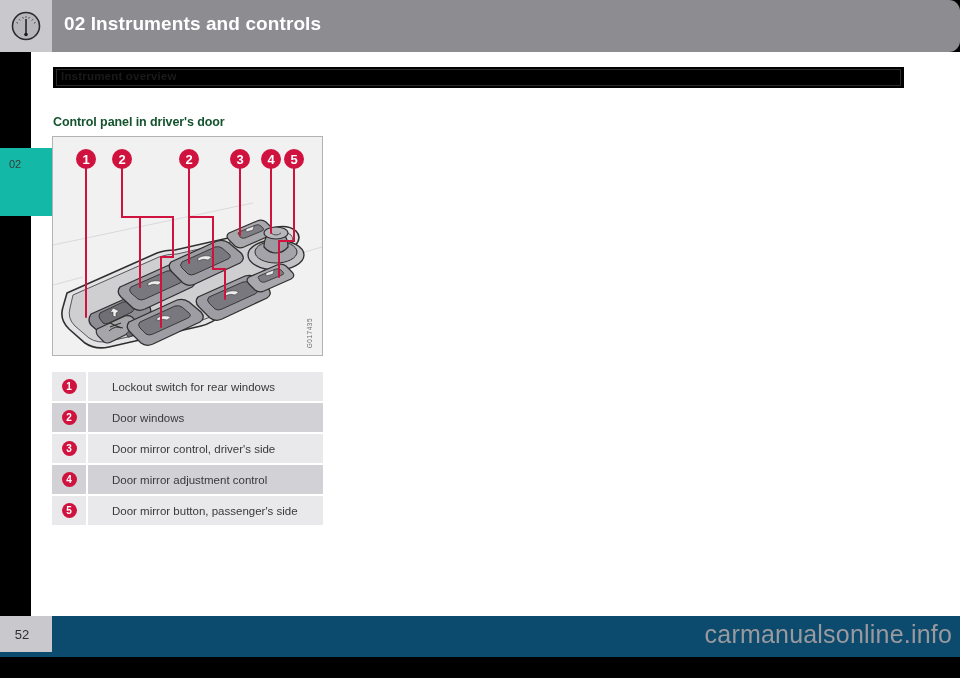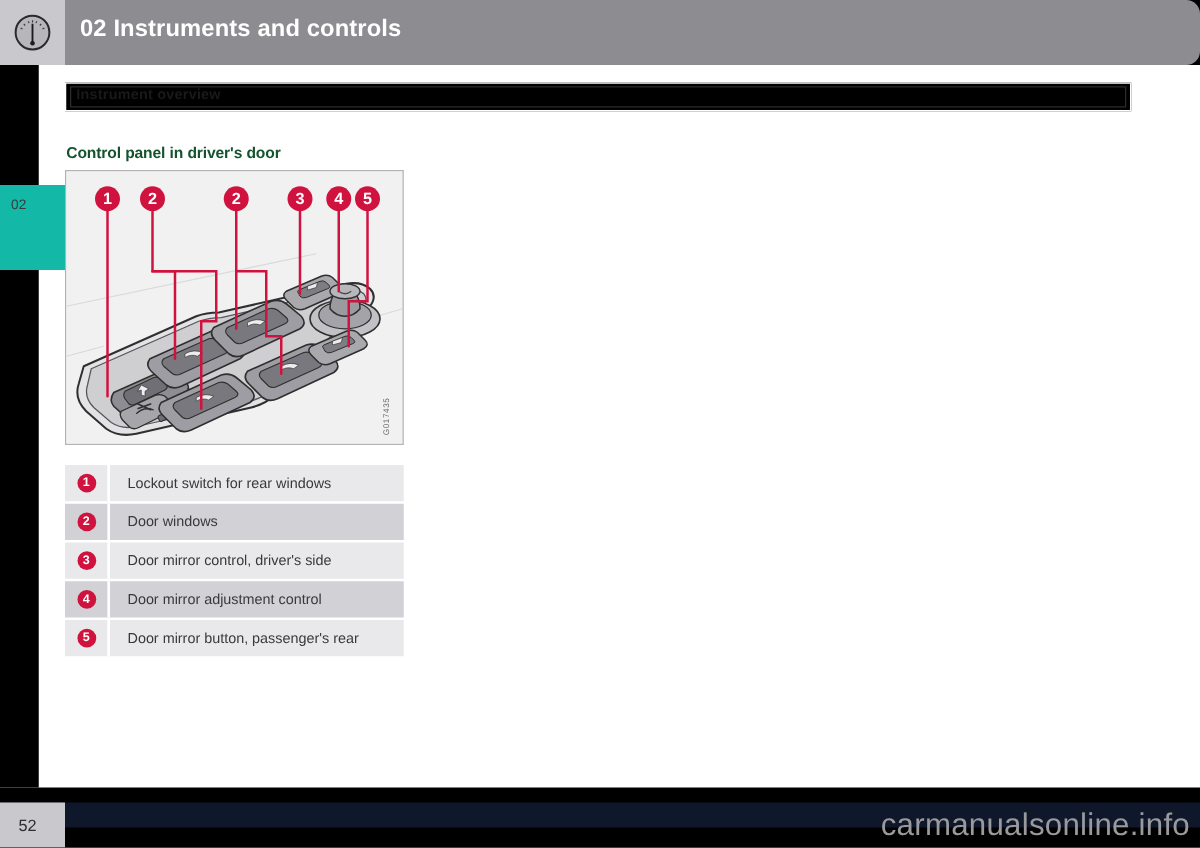--- a/index.html
+++ b/index.html
@@ -160,21 +160,21 @@
     display: flex;
     align-items: center;
     justify-content: center;
     flex: 0 0 34px;
   }
   .lg-text {
     flex: 1 1 auto;
     height: 29px;
     display: flex;
     align-items: center;
-    padding-left: 14px;
+    padding-left: 24px;
     font-size: 11.5px;
     color: #39393b;
     border-left: 2px solid #ffffff;
     box-sizing: border-box;
   }
   .badge {
     width: 15px; height: 15px;
     border-radius: 50%;
     background: #d0123f;
     color: #ffffff;
@@ -182,23 +182,23 @@
     font-weight: bold;
     display: flex;
     align-items: center;
     justify-content: center;
     line-height: 1;
   }
 
   
   .footer {
     position: absolute;
-    left: 0; top: 642px;
-    width: 960px; height: 20px;
-    background: #0f172a;
+    left: 0; top: 616px;
+    width: 960px; height: 41px;
+    background: #0c4a6e;
   }
   .footer-pagebox {
     position: absolute;
     left: 0; top: 0;
     width: 52px; height: 36px;
     background: #c9c9cd;
   }
   .footer-pagenum {
     position: absolute;
     left: 0; top: 11px;
@@ -416,21 +416,21 @@
       <div class="lg-num">
         <span class="badge">4</span>
       </div>
       <div class="lg-text">Door mirror adjustment control</div>
     </div>
 
     <div class="legend-row odd">
       <div class="lg-num">
         <span class="badge">5</span>
       </div>
-      <div class="lg-text">Door mirror button, passenger's rear</div>
+      <div class="lg-text">Door mirror button, passenger's side</div>
     </div>
 
   </div>
 </div>
 
 <div class="footer">
   <div class="footer-pagebox">
     <div class="footer-pagenum">52</div>
   </div>
   <div class="footer-watermark">carmanualsonline.info</div>

